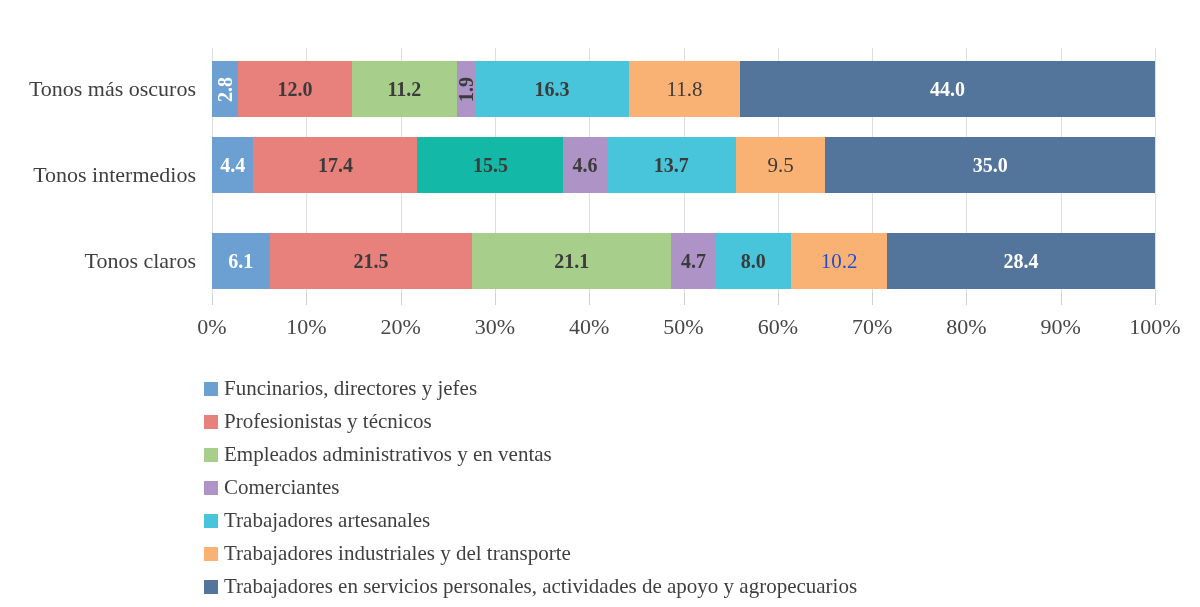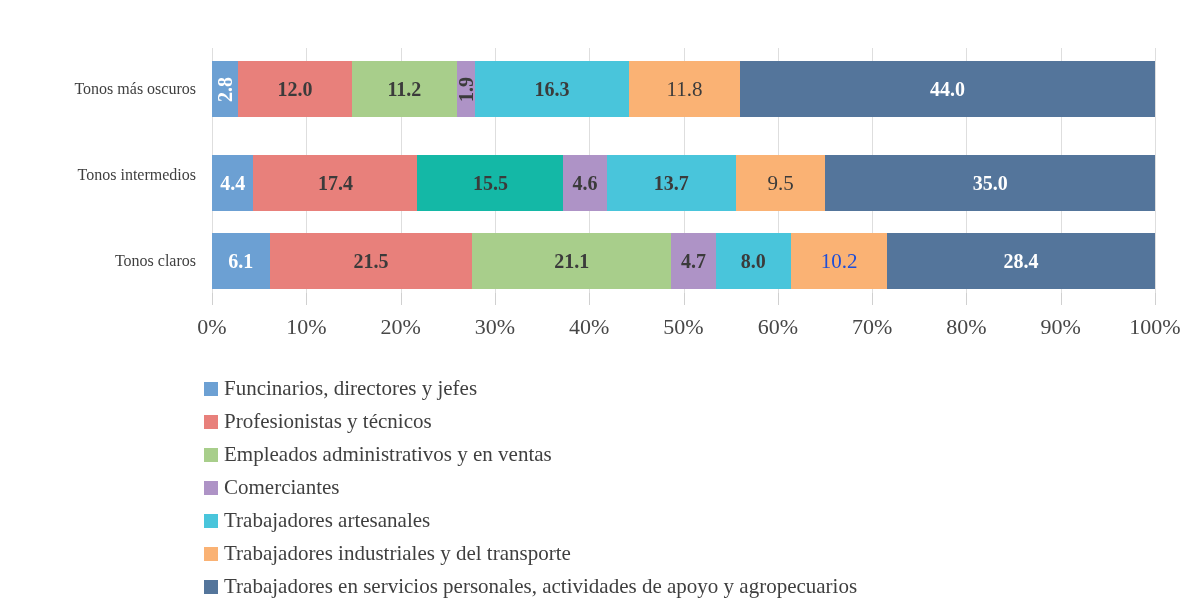--- a/index.html
+++ b/index.html
@@ -12,21 +12,21 @@
     overflow:hidden;
   }
   .gridline{position:absolute;width:1px;background:#dedede;}
   .tick{position:absolute;width:1px;background:#d0d0d0;}
   .x-label{
     position:absolute;width:90px;text-align:center;
     font-size:22px;color:#474747;
   }
   .cat-label{
     position:absolute;left:0;width:196px;text-align:right;
-    font-size:16px;color:#3f3f3f;
+    font-size:22px;color:#3f3f3f;
     display:flex;align-items:center;justify-content:flex-end;
   }
   .bar-row{
     position:absolute;left:212px;width:943px;height:56px;
     display:flex;flex-direction:row;align-items:stretch;
   }
   .seg{
     position:relative;display:flex;align-items:center;justify-content:center;
     overflow:hidden;min-width:0;
   }
@@ -87,21 +87,21 @@
         <div class="seg" style="flex-grow: 16.3; flex-basis: 0px; background: rgb(73, 197, 219);">
           <span class="seg-label" style="color: rgb(59, 59, 59);">16.3</span>
         </div>
         <div class="seg" style="flex-grow: 11.8; flex-basis: 0px; background: rgb(250, 178, 116);">
           <span class="seg-label regular" style="color: rgb(59, 59, 59);">11.8</span>
         </div>
         <div class="seg" style="flex-grow: 44; flex-basis: 0px; background: rgb(84, 117, 155);">
           <span class="seg-label" style="color: rgb(255, 255, 255);">44.0</span>
         </div>
       </div>
-      <div class="bar-row" style="top: 155px;">
+      <div class="bar-row" style="top: 137px;">
         <div class="seg" style="flex-grow: 4.4; flex-basis: 0px; background: rgb(108, 160, 211);">
           <span class="seg-label" style="color: rgb(255, 255, 255);">4.4</span>
         </div>
         <div class="seg" style="flex-grow: 17.4; flex-basis: 0px; background: rgb(232, 128, 123);">
           <span class="seg-label" style="color: rgb(59, 59, 59);">17.4</span>
         </div>
         <div class="seg" style="flex-grow: 15.5; flex-basis: 0px; background: #14b8a6;">
           <span class="seg-label" style="color: rgb(59, 59, 59);">15.5</span>
         </div>
         <div class="seg" style="flex-grow: 4.6; flex-basis: 0px; background: rgb(174, 147, 198);">

